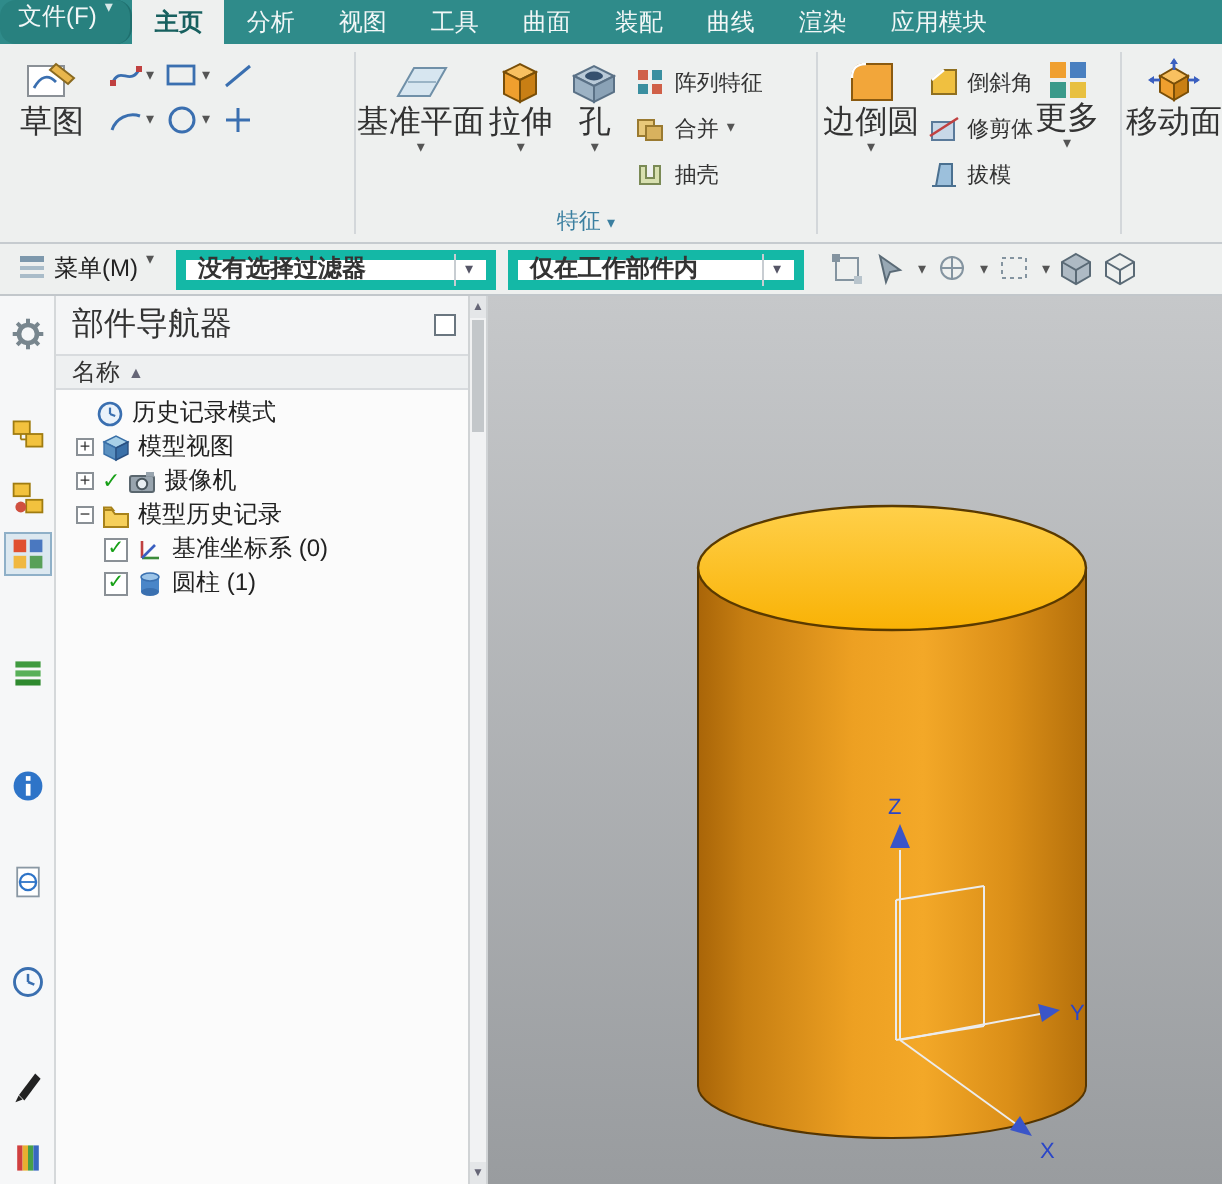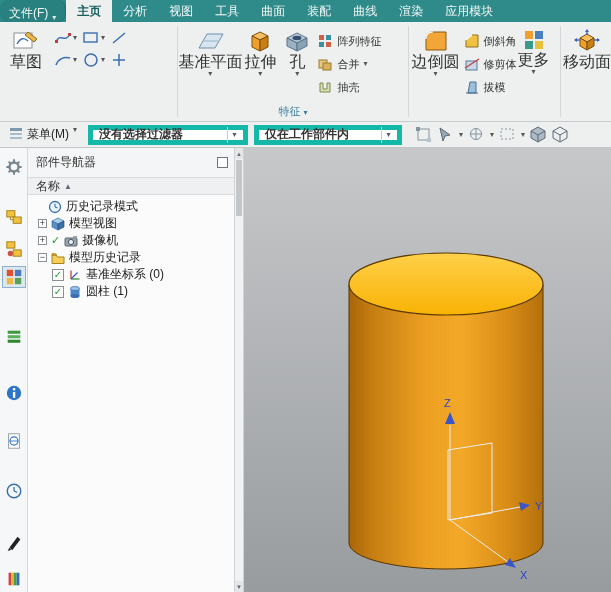--- a/index.html
+++ b/index.html
@@ -4,21 +4,21 @@
 <style>
   * { margin:0; padding:0; box-sizing:border-box; }
   html,body { width:611px; height:592px; overflow:hidden; }
   body { font-family:"Liberation Sans","DejaVu Sans",sans-serif; font-size:12px; color:#222; }
   #app { position:relative; width:611px; height:592px; background:#eef0ef; }
 
   
   .titlebar { position:absolute; top:0; left:0; right:0; height:22px; background:#2f8b8a;
               display:flex; align-items:stretch; color:#f2f7f7; }
   .file-btn { background:#28817f; border-right:1px solid #1f6f6e; padding:0 9px;
-              display:flex; align-items:flex-end; gap:4px; cursor:default;border-radius:8px; }
+              display:flex; align-items:flex-start; gap:4px; cursor:default;border-radius:8px; }
   .tab { padding:11px 11px; display:flex; align-items:center; white-space:nowrap;font-family:Liberation Serif, serif; }
   .tab.active { background:#eef0ef; color:#17605f; font-weight:bold; }
   .caret { font-size:8px; line-height:8px; color:#555; }
   .caret.w { color:#d8e8e8; }
 
   
   .ribbon { position:absolute; top:22px; left:0; right:0; height:100px; background:#eef0ef;
             border-bottom:1px solid #c6cbcf; display:flex; align-items:stretch; }
   .r-group { display:flex; flex-direction:column; }
   .r-body { flex:1; display:flex; align-items:flex-start; padding:3px 3px 0 3px; }
@@ -45,21 +45,21 @@
 
   
   .strip { position:absolute; top:148px; bottom:0; left:0; width:28px; background:#f6f7f8;
            border-right:1px solid #d5d8da; display:flex; flex-direction:column; align-items:center; }
   .strip-btn { width:24px; height:22px; display:flex; align-items:center; justify-content:center; }
   .strip-btn.pressed { background:#dce8f0; border:1px solid #8fb0c8; }
 
   .navpanel { position:absolute; top:148px; bottom:0; left:28px; width:206px; background:#fbfbfb; }
   .nav-head { height:30px; border-bottom:1px solid #d8dbde; display:flex; align-items:center;
               justify-content:space-between; padding:0 6px 0 8px; background:#f4f5f6; }
-  .nav-head .ttl { font-size:12px; color:#333; }
+  .nav-head .ttl { font-size:16px; color:#333; }
   .undock { width:11px; height:11px; border:1px solid #6a7680; background:#fff; }
   .colhead { height:17px; background:#eef0f1; border-bottom:1px solid #d8dbde; display:flex;
              align-items:center; gap:4px; padding:0 8px; color:#333; }
   .sortarrow { font-size:8px; color:#667; }
   .tree { padding-top:3px; }
   .trow { height:17px; display:flex; align-items:center; gap:4px; font-size:12px; color:#222; white-space:nowrap; }
   .exp { width:9px; height:9px; border:1px solid #8a9096; background:#fff; font-size:9px; line-height:7px;
          text-align:center; color:#333; flex:none; }
   .cb { width:12px; height:12px; border:1px solid #8a9096; background:#fff; font-size:10px; line-height:10px;
         text-align:center; color:#18a018; flex:none; }

